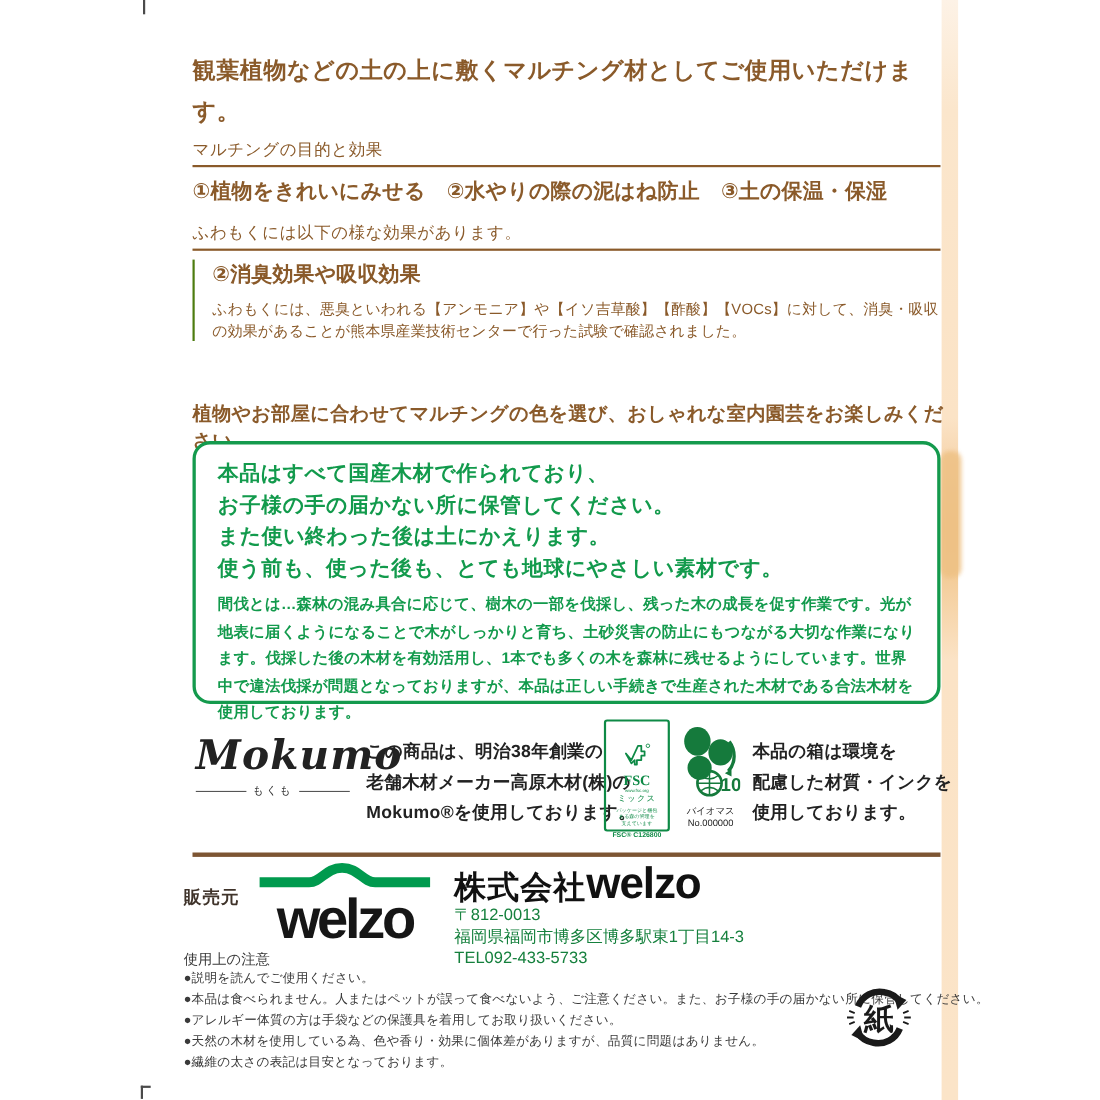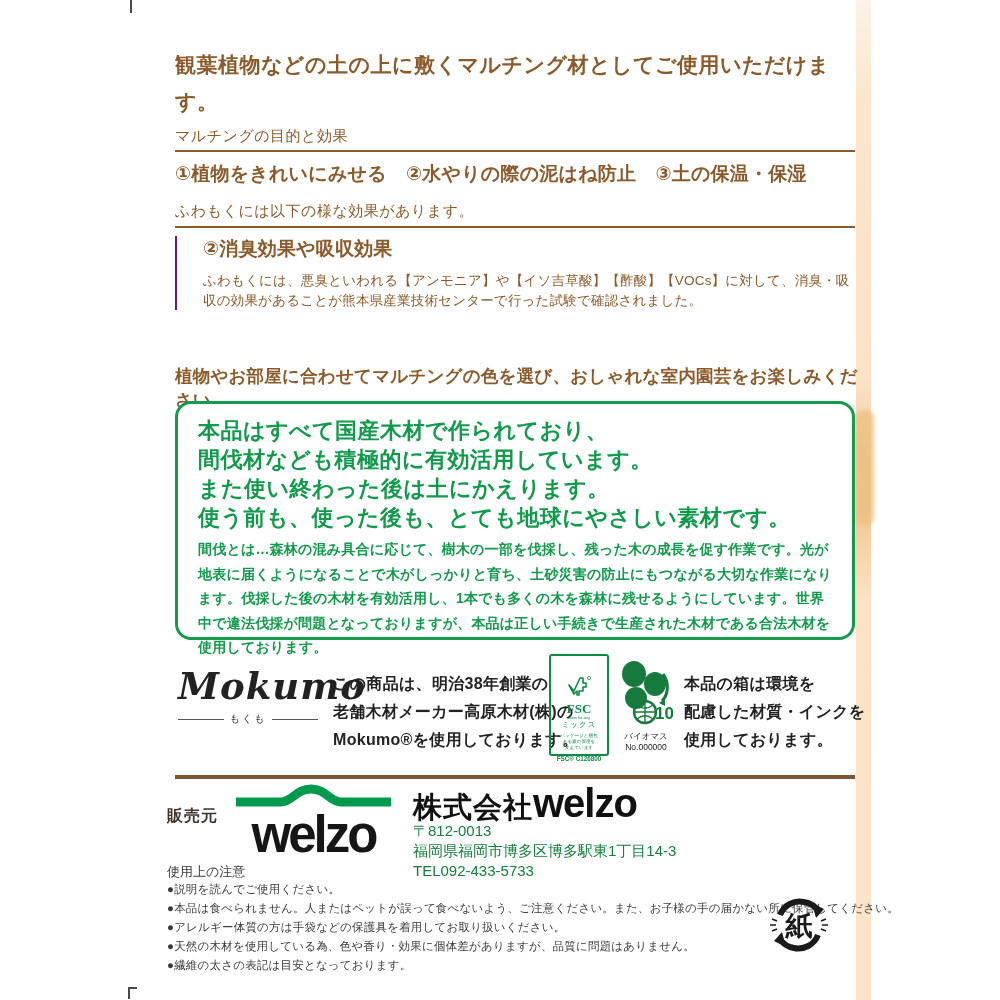--- a/index.html
+++ b/index.html
@@ -23,29 +23,29 @@
   
   .intro { left:175px; top:46px; width:690px; font-size:21px; font-weight:bold; line-height:37px; letter-spacing:.5px; }
 
   .sec-label { left:175px; width:680px; font-size:15px; letter-spacing:.5px; }
   .rule-thin { left:175px; width:680px; height:0; border-top:2px solid #8a5a2a; }
   .benefits { left:175px; top:161px; width:690px; font-size:19px; font-weight:bold; letter-spacing:.2px; }
 
   
   .cols { left:175px; top:236px; width:680px; display:flex; align-items:stretch; }
   .col-left { width:293px; padding-right:16px; }
-  .col-right { flex:1; border-left:2px solid #701a75; padding-left:26px; }
+  .col-right { flex:1; border-left:2px solid #4d7c0f; padding-left:16px; }
   .col-h { font-size:19px; font-weight:bold; letter-spacing:.2px; }
   .col-b { margin-top:9px; font-size:13.5px; line-height:19.5px; letter-spacing:.2px; }
 
   .color-note { left:175px; top:364px; width:700px; font-size:17.5px; font-weight:bold; letter-spacing:.2px; }
 
   
   .eco-box { left:175px; top:401px; width:680px; height:239px; border:3px solid #149a4d; border-radius:16px; padding:12px 20px 0 20px; background:#fff; }
-  .eco-line { font-size:22px; font-weight:bold; line-height:29px; color:#129a4c; letter-spacing:.5px; }
+  .eco-line { font-size:19px; font-weight:bold; line-height:29px; color:#129a4c; letter-spacing:.5px; }
   .eco-par { margin-top:5px; font-size:14px; line-height:24.5px; font-weight:bold; color:#129a4c; letter-spacing:.2px; }
 
   
   .mokumo-logo { left:178px; top:664px; width:140px; text-align:center; }
   .mokumo-script { font-family:"DejaVu Serif","Liberation Serif",serif; font-style:italic; font-weight:bold; font-size:37px; color:#222; letter-spacing:1px; }
   .mokumo-sub { margin-top:4px; display:flex; align-items:center; gap:6px; }
   .mokumo-sub .ln { flex:1; height:1px; background:#555; }
   .mokumo-sub .tx { font-size:10px; color:#333; letter-spacing:2px; }
   .mokumo-text { left:333px; top:670px; font-size:16px; font-weight:bold; line-height:28px; color:#222; letter-spacing:.3px; }
 
@@ -101,21 +101,21 @@
   <div class="col-right">
     <div class="col-h brown">②消臭効果や吸収効果</div>
     <div class="col-b brown">ふわもくには、悪臭といわれる【アンモニア】や【イソ吉草酸】【酢酸】【VOCs】に対して、消臭・吸収の効果があることが熊本県産業技術センターで行った試験で確認されました。</div>
   </div>
 </div>
 
 <div class="abs color-note brown">植物やお部屋に合わせてマルチングの色を選び、おしゃれな室内園芸をお楽しみください。</div>
 
 <div class="abs eco-box">
   <div class="eco-line">本品はすべて国産木材で作られており、</div>
-  <div class="eco-line">間伐材なども積極的に有効活用しています。</div>
+  <div class="eco-line">お子様の手の届かない所に保管してください。</div>
   <div class="eco-line">また使い終わった後は土にかえります。</div>
   <div class="eco-line">使う前も、使った後も、とても地球にやさしい素材です。</div>
   <div class="eco-par">間伐とは…森林の混み具合に応じて、樹木の一部を伐採し、残った木の成長を促す作業です。光が地表に届くようになることで木がしっかりと育ち、土砂災害の防止にもつながる大切な作業になります。伐採した後の木材を有効活用し、1本でも多くの木を森林に残せるようにしています。世界中で違法伐採が問題となっておりますが、本品は正しい手続きで生産された木材である合法木材を使用しております。</div>
 </div>
 
 <div class="abs mokumo-logo">
   <div class="mokumo-script">Mokumo</div>
   <div class="mokumo-sub">
     <span class="ln"></span>
     <span class="tx">もくも</span>

